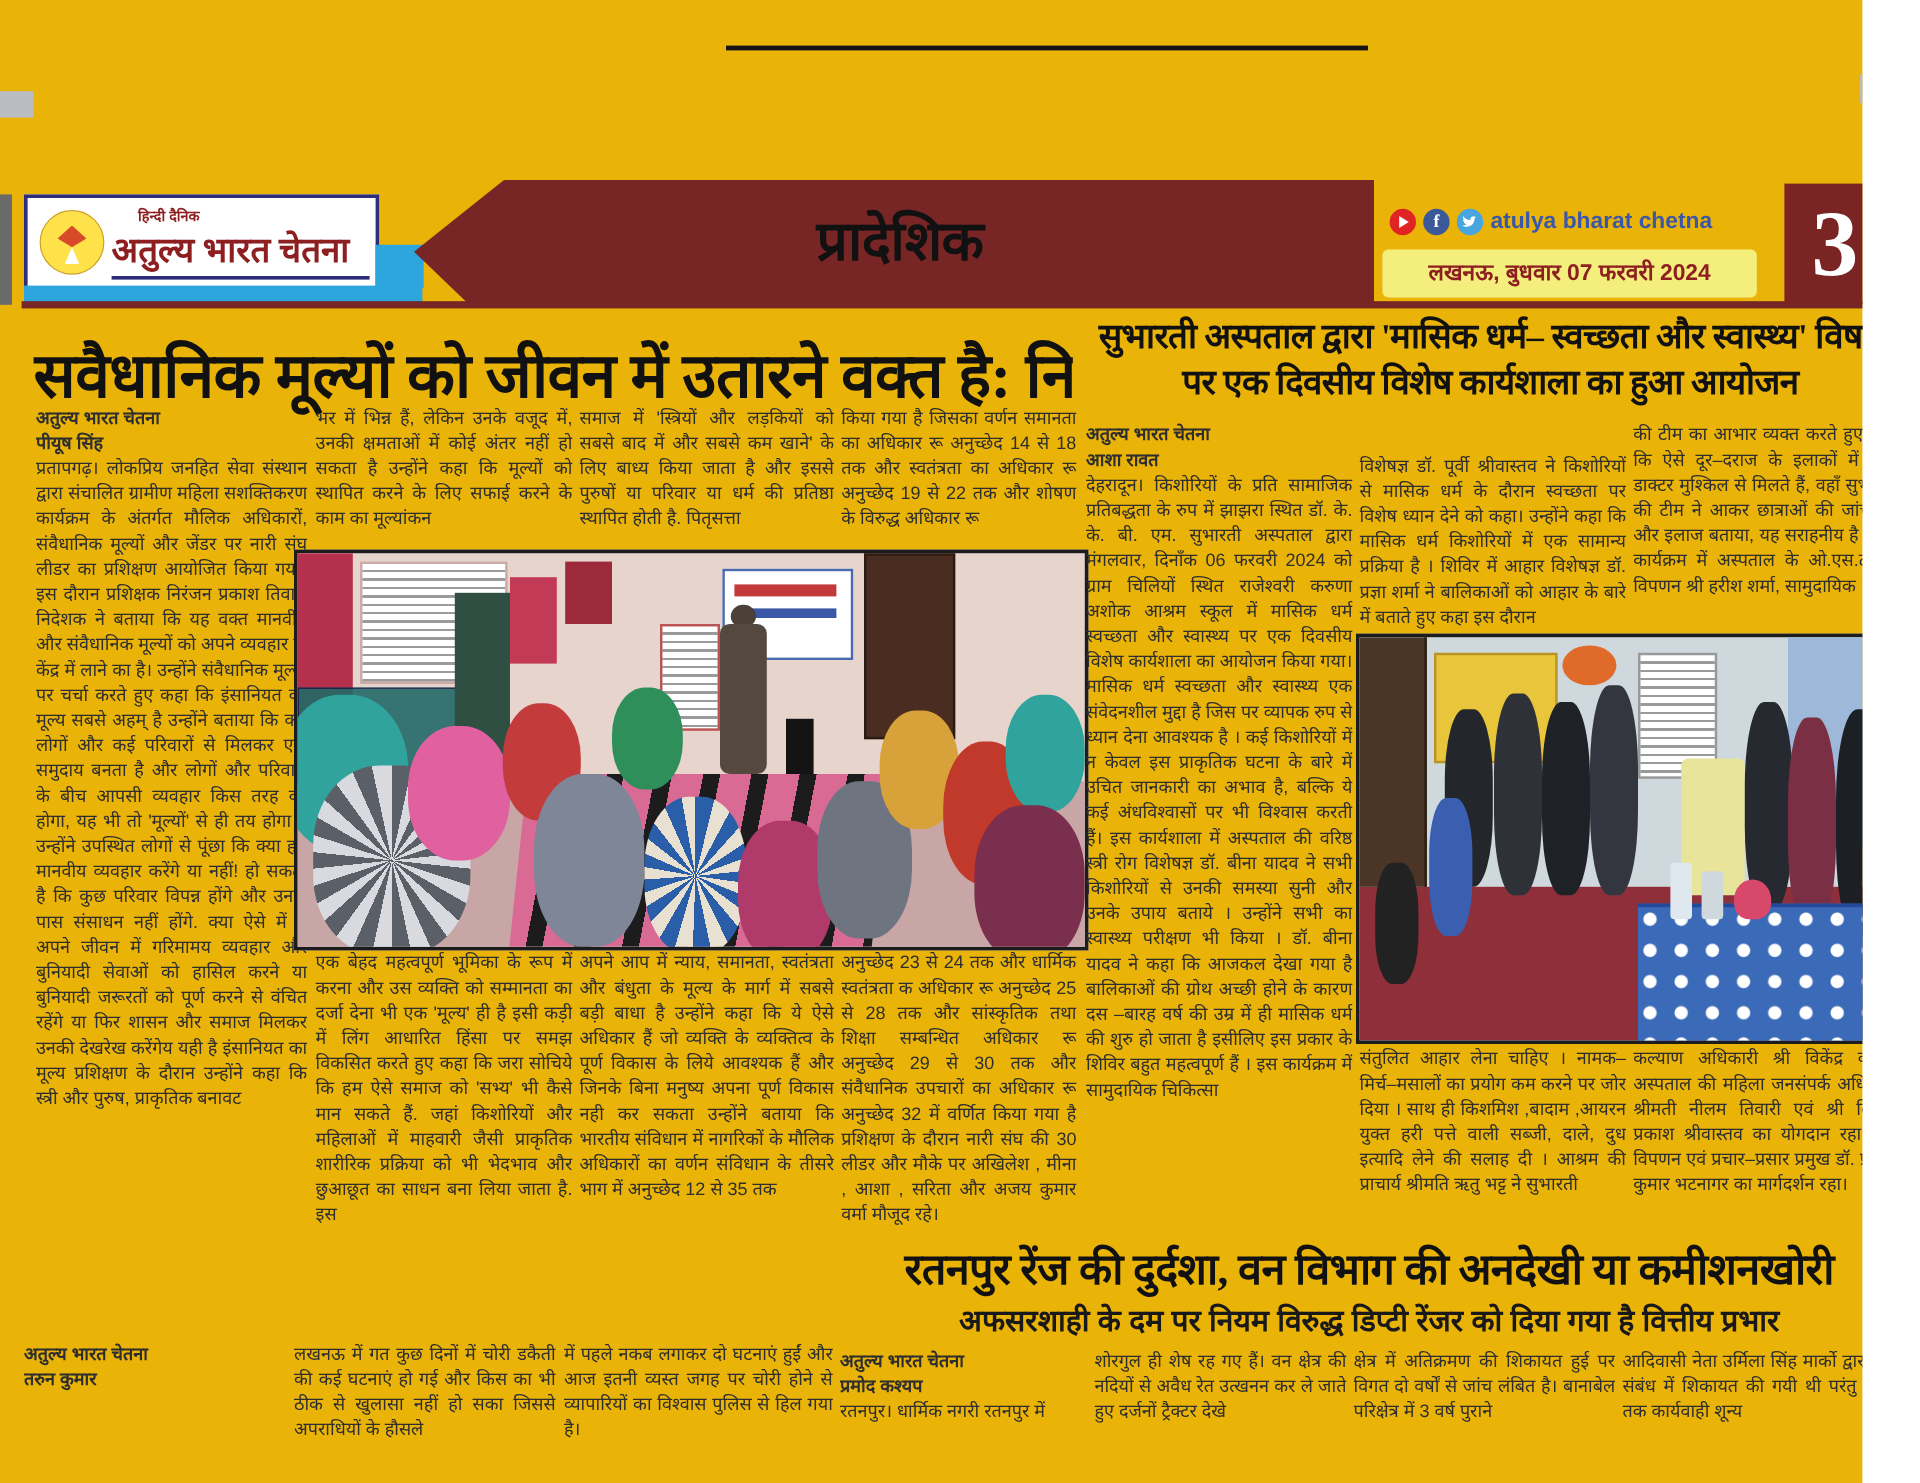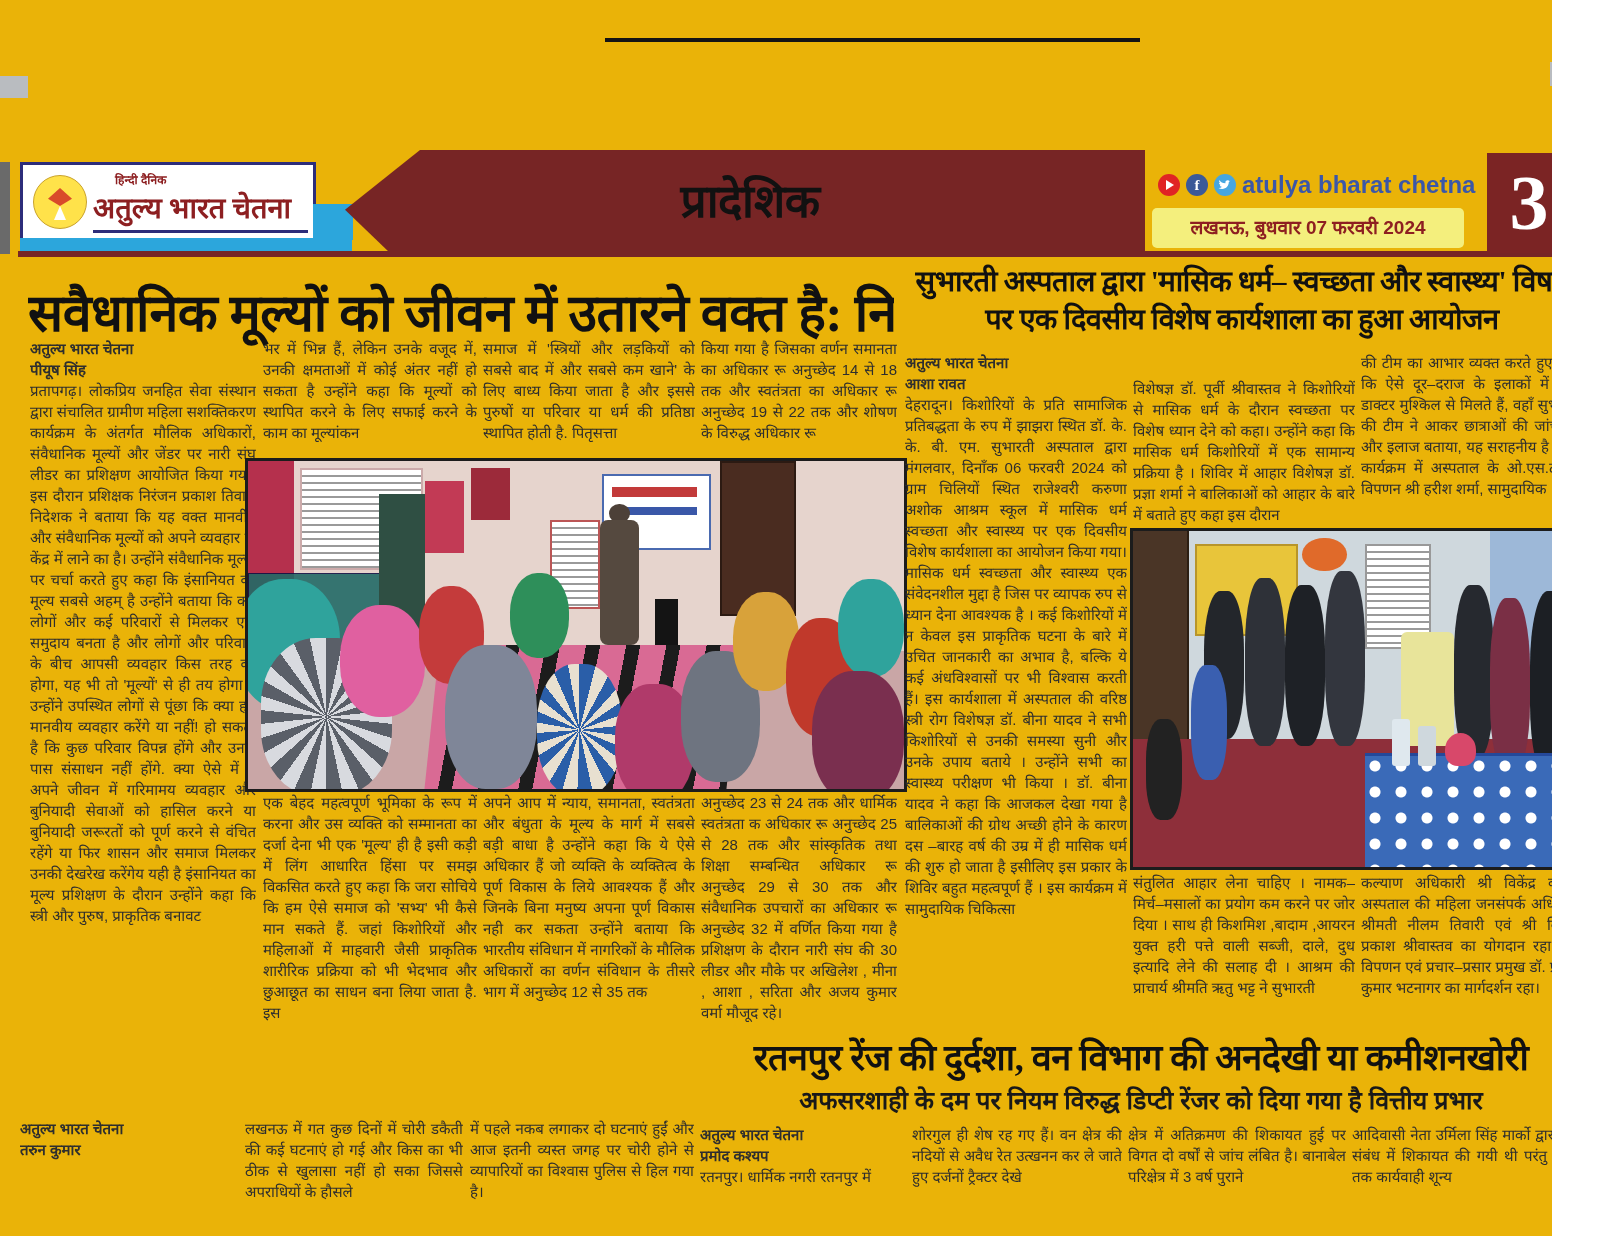--- a/index.html
+++ b/index.html
@@ -26,21 +26,21 @@
   .section-title{position:absolute;left:430px;top:168px;width:640px;text-align:center;color:#fff;
       font-size:46px;font-weight:bold;font-family:"Liberation Serif", serif;}
   .header-rule{position:absolute;left:18px;top:251px;width:1562px;height:6px;background:#772525;}
   .social-row{position:absolute;left:1158px;top:172px;width:320px;height:26px;display:flex;align-items:center;gap:6px;}
   .sicon{width:22px;height:22px;border-radius:50%;position:relative;flex:0 0 auto;}
   .yt{background:#e02424;}
   .yt:before{content:"";position:absolute;left:8px;top:6px;border-left:8px solid #fff;border-top:5px solid transparent;border-bottom:5px solid transparent;}
   .fb{background:#3b5998;color:#fff;font-weight:bold;font-size:15px;text-align:center;line-height:22px;font-family:"Liberation Serif", serif;}
   .tw{background:#47a6e0;}
   .tw svg{position:absolute;left:4px;top:5px;}
-  .handle{color:#3b57a8;font-weight:bold;font-size:24px;white-space:nowrap;}
+  .handle{color:#3b57a8;font-weight:bold;font-size:19px;white-space:nowrap;}
   .date-strip{position:absolute;left:1152px;top:208px;width:312px;height:40px;background:#f4ef7d;
       border-radius:5px;text-align:center;line-height:40px;font-size:19px;font-weight:bold;color:#8d1f21;}
   .pagenum-box{position:absolute;left:1487px;top:153px;width:84px;height:100px;background:#7b2424;}
   .pagenum{position:absolute;left:0;top:2px;width:100%;text-align:center;color:#fff;font-size:78px;
       font-weight:bold;font-family:"Liberation Serif", serif;line-height:96px;}
   
   .headline{font-weight:bold;color:#111;font-family:"Liberation Serif", serif;letter-spacing:-0.5px;}
   .h-left{position:absolute;left:28px;top:275px;width:866px;font-size:52px;white-space:nowrap;overflow:hidden;}
   .h-right{position:absolute;left:900px;top:262px;width:684px;font-size:29px;text-align:center;line-height:1.32;}
   .h-bl{position:absolute;left:18px;top:1036px;width:682px;font-size:33px;line-height:1.18;}

